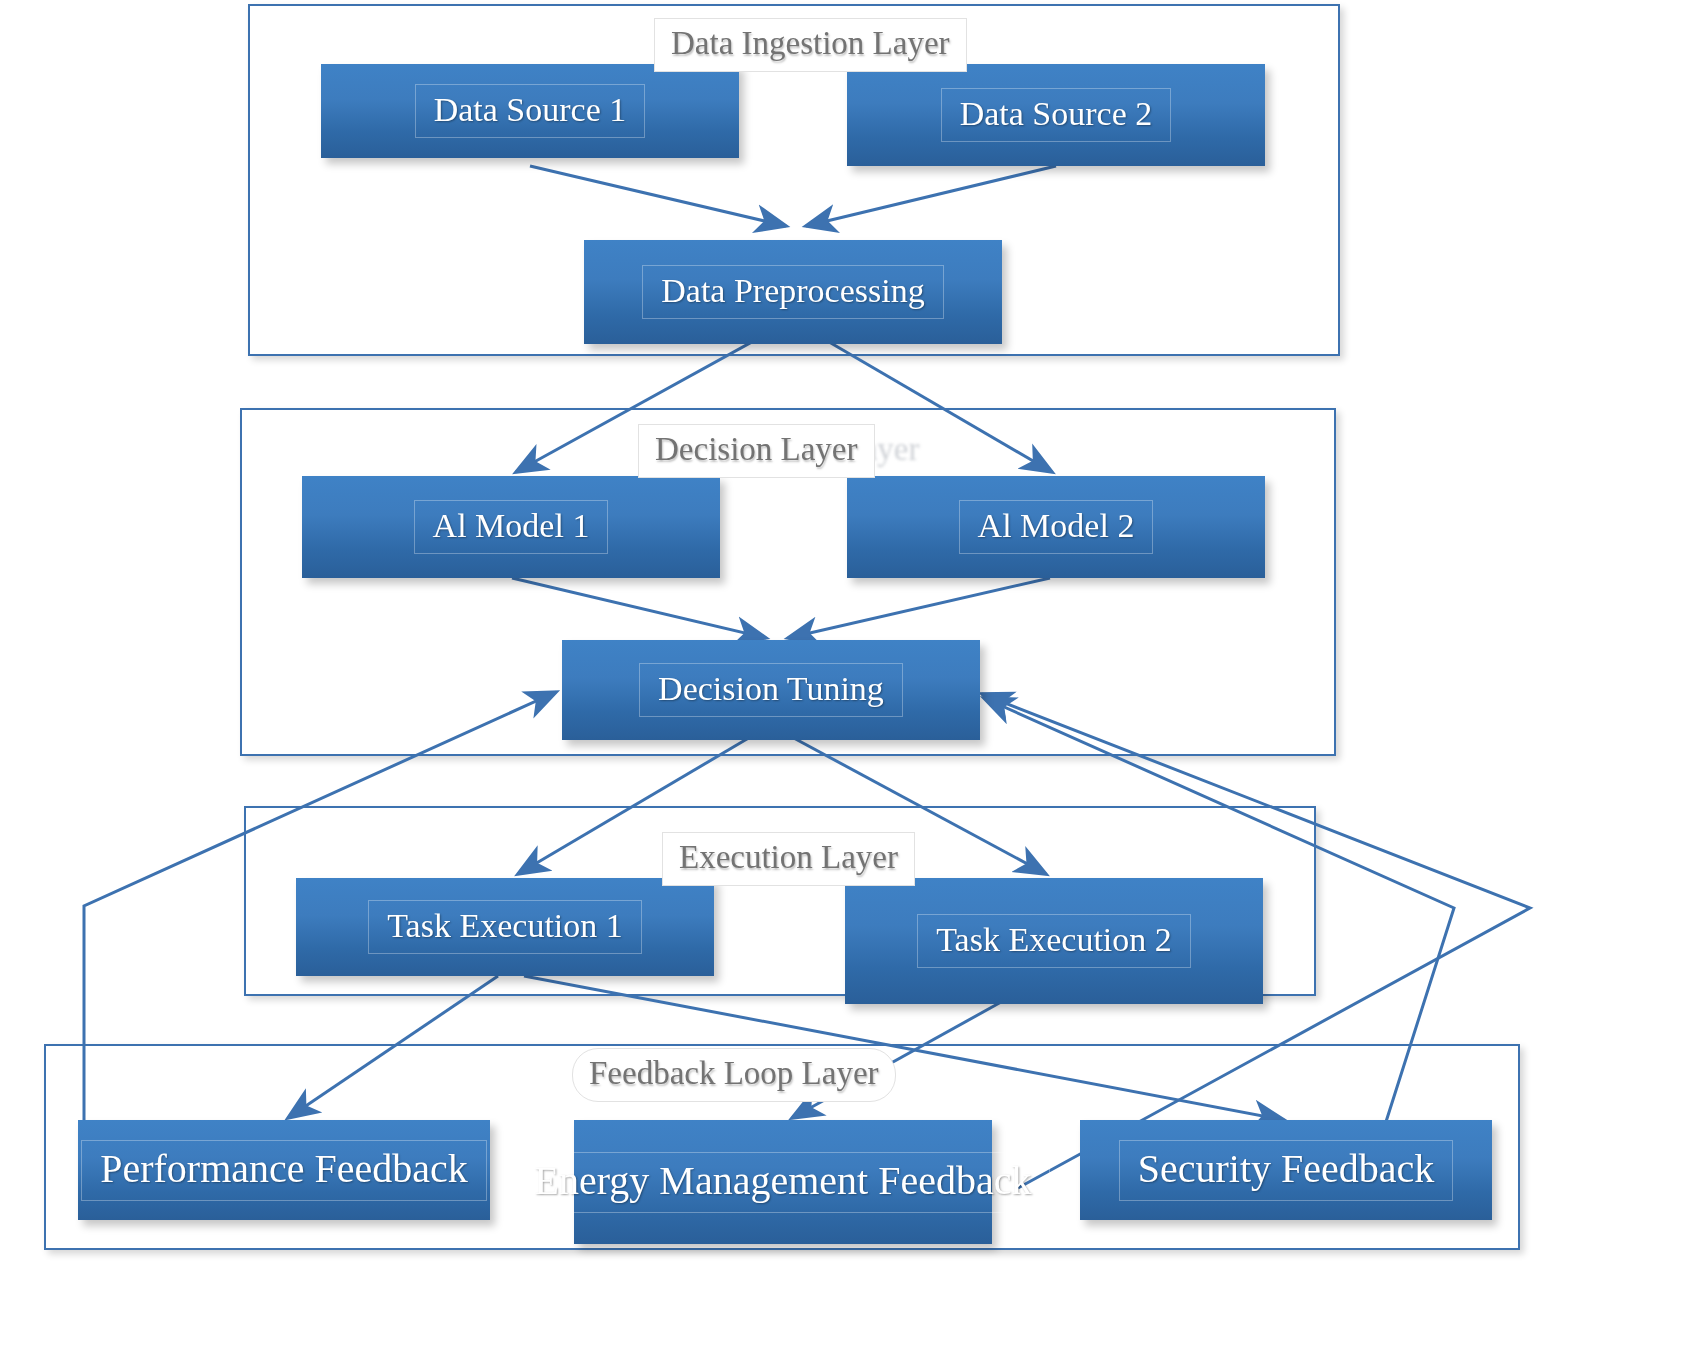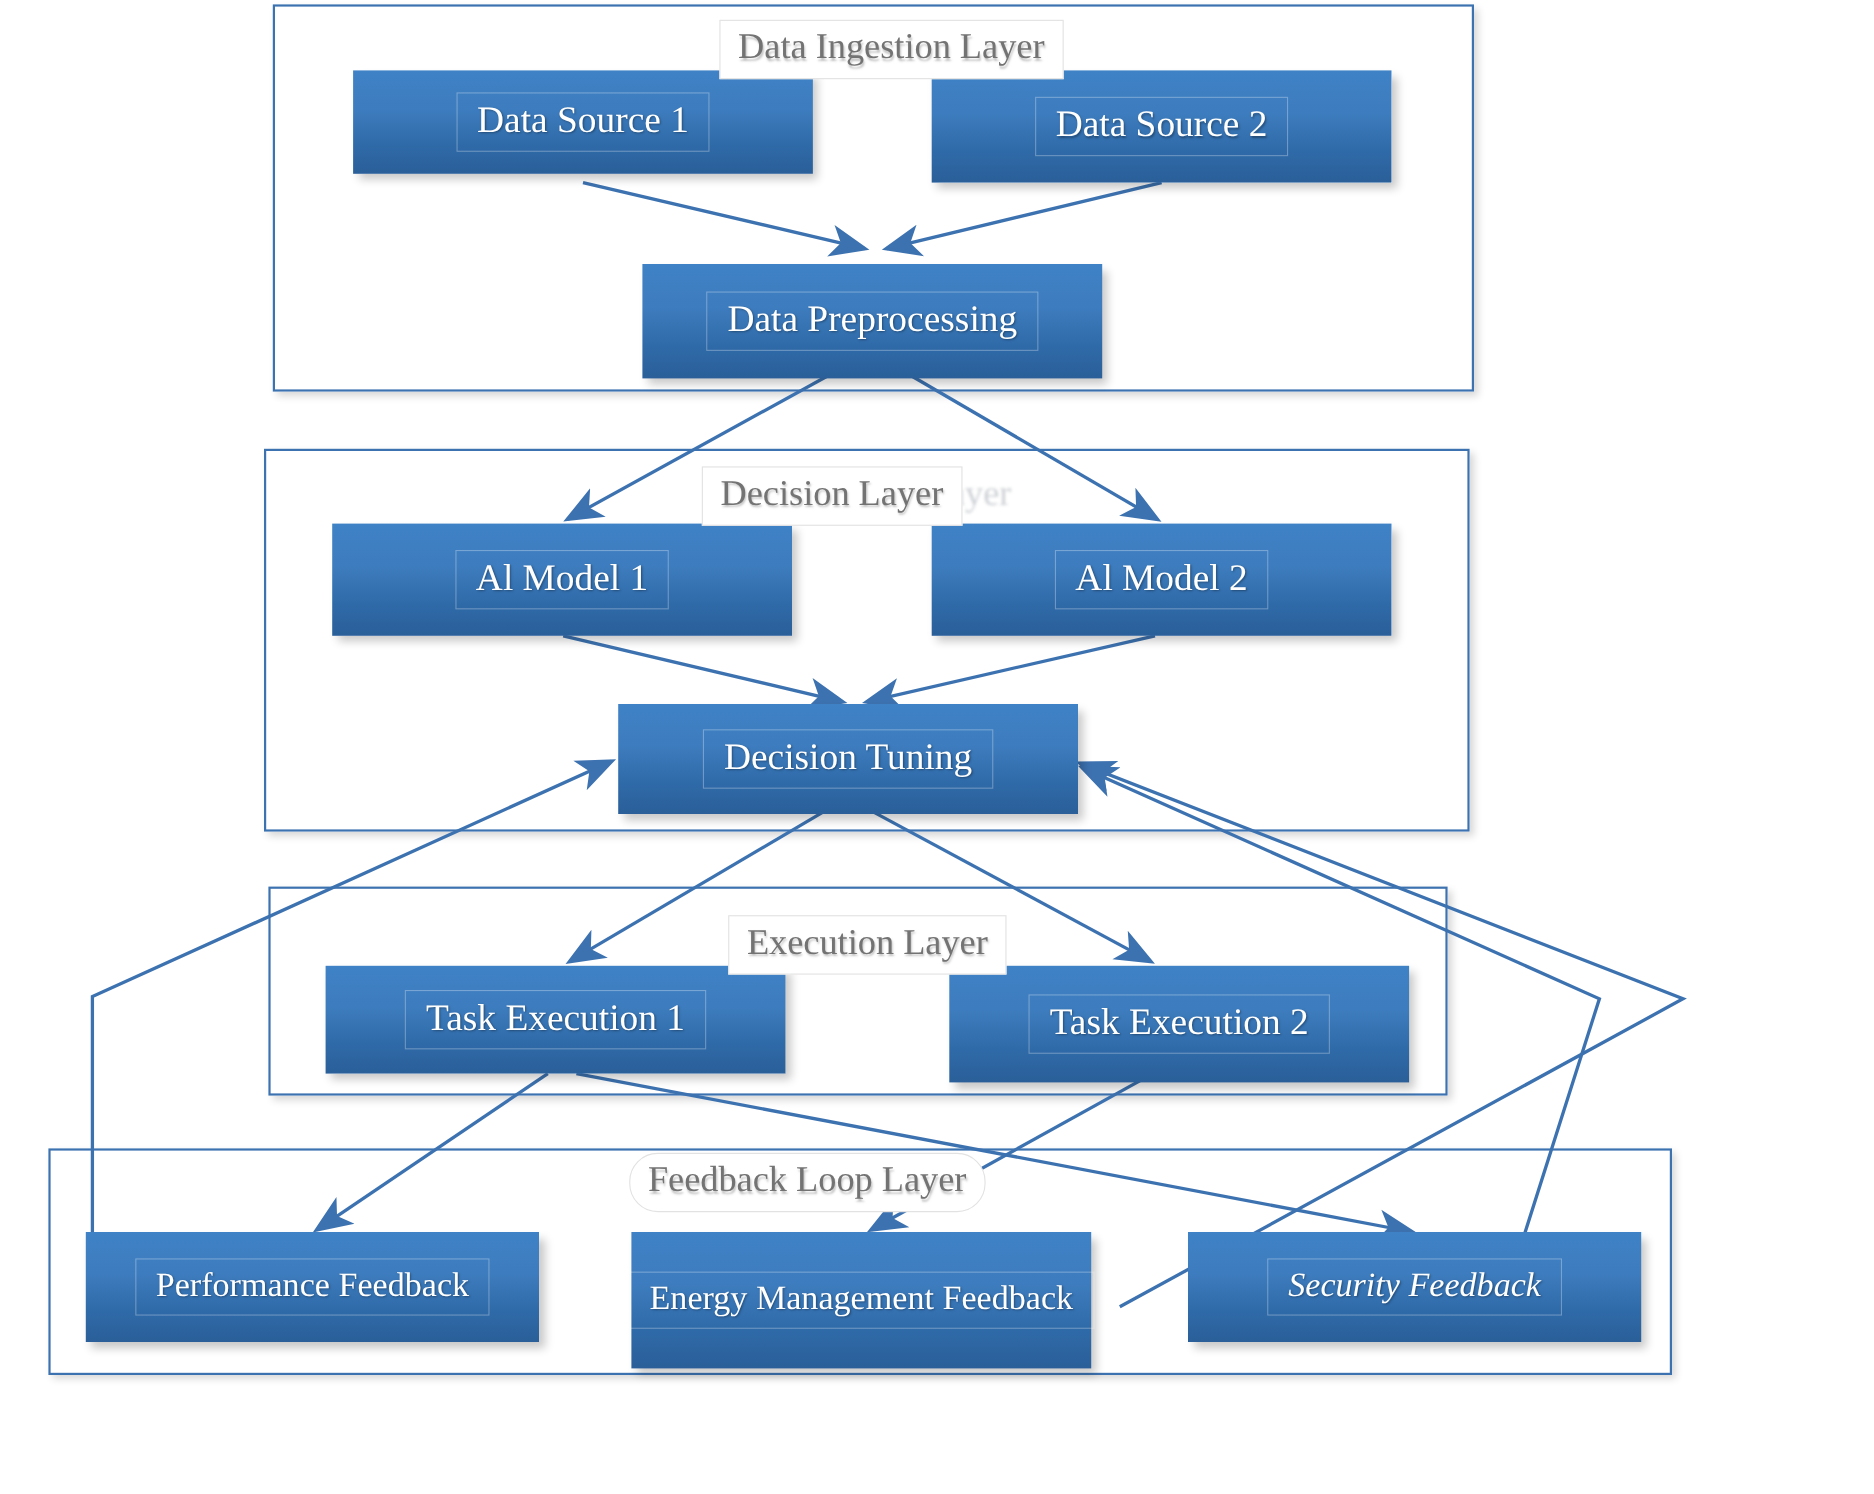--- a/index.html
+++ b/index.html
@@ -59,21 +59,21 @@
   .node .cap{
     border:1px solid rgba(255,255,255,0.30);
     color:#ffffff;
     font-family:"Liberation Serif",serif;
     font-size:34px;
     line-height:1.1;
     padding:6px 18px 9px 18px;
     white-space:nowrap;
     text-shadow:1px 1px 2px rgba(0,0,0,0.35);
   }
-  .node.small .cap{font-size:31px;}
+  .node.small .cap{font-size:40px;}
 </style>
 </head>
 <body>
 
 <div id="stage">
 
   <div class="layer-frame" style="left:248px;top:4px;width:1088px;height:348px;"></div>
 
   <div class="layer-frame" style="left:240px;top:408px;width:1092px;height:344px;"></div>
 
@@ -142,29 +142,29 @@
   </div>
 
   <div class="node" style="left:562px;top:640px;width:418px;height:100px;">
     <span class="cap">Decision Tuning</span>
   </div>
 
   <div class="node" style="left:296px;top:878px;width:418px;height:98px;">
     <span class="cap">Task Execution 1</span>
   </div>
 
-  <div class="node" style="left:845px;top:878px;width:418px;height:106px;margin-left:18px;">
+  <div class="node" style="left:845px;top:878px;width:418px;height:126px;">
     <span class="cap">Task Execution 2</span>
   </div>
 
   <div class="node small" style="left:78px;top:1120px;width:412px;height:100px;">
     <span class="cap">Performance Feedback</span>
   </div>
 
   <div class="node small" style="left:574px;top:1120px;width:418px;height:124px;">
     <span class="cap">Energy Management Feedback</span>
   </div>
 
-  <div class="node small" style="left:1080px;top:1120px;width:412px;height:100px;font-style:italic;">
+  <div class="node small" style="left:1080px;top:1120px;width:412px;height:100px;">
     <span class="cap">Security Feedback</span>
   </div>
 
 </div>
 
 </body></html>

